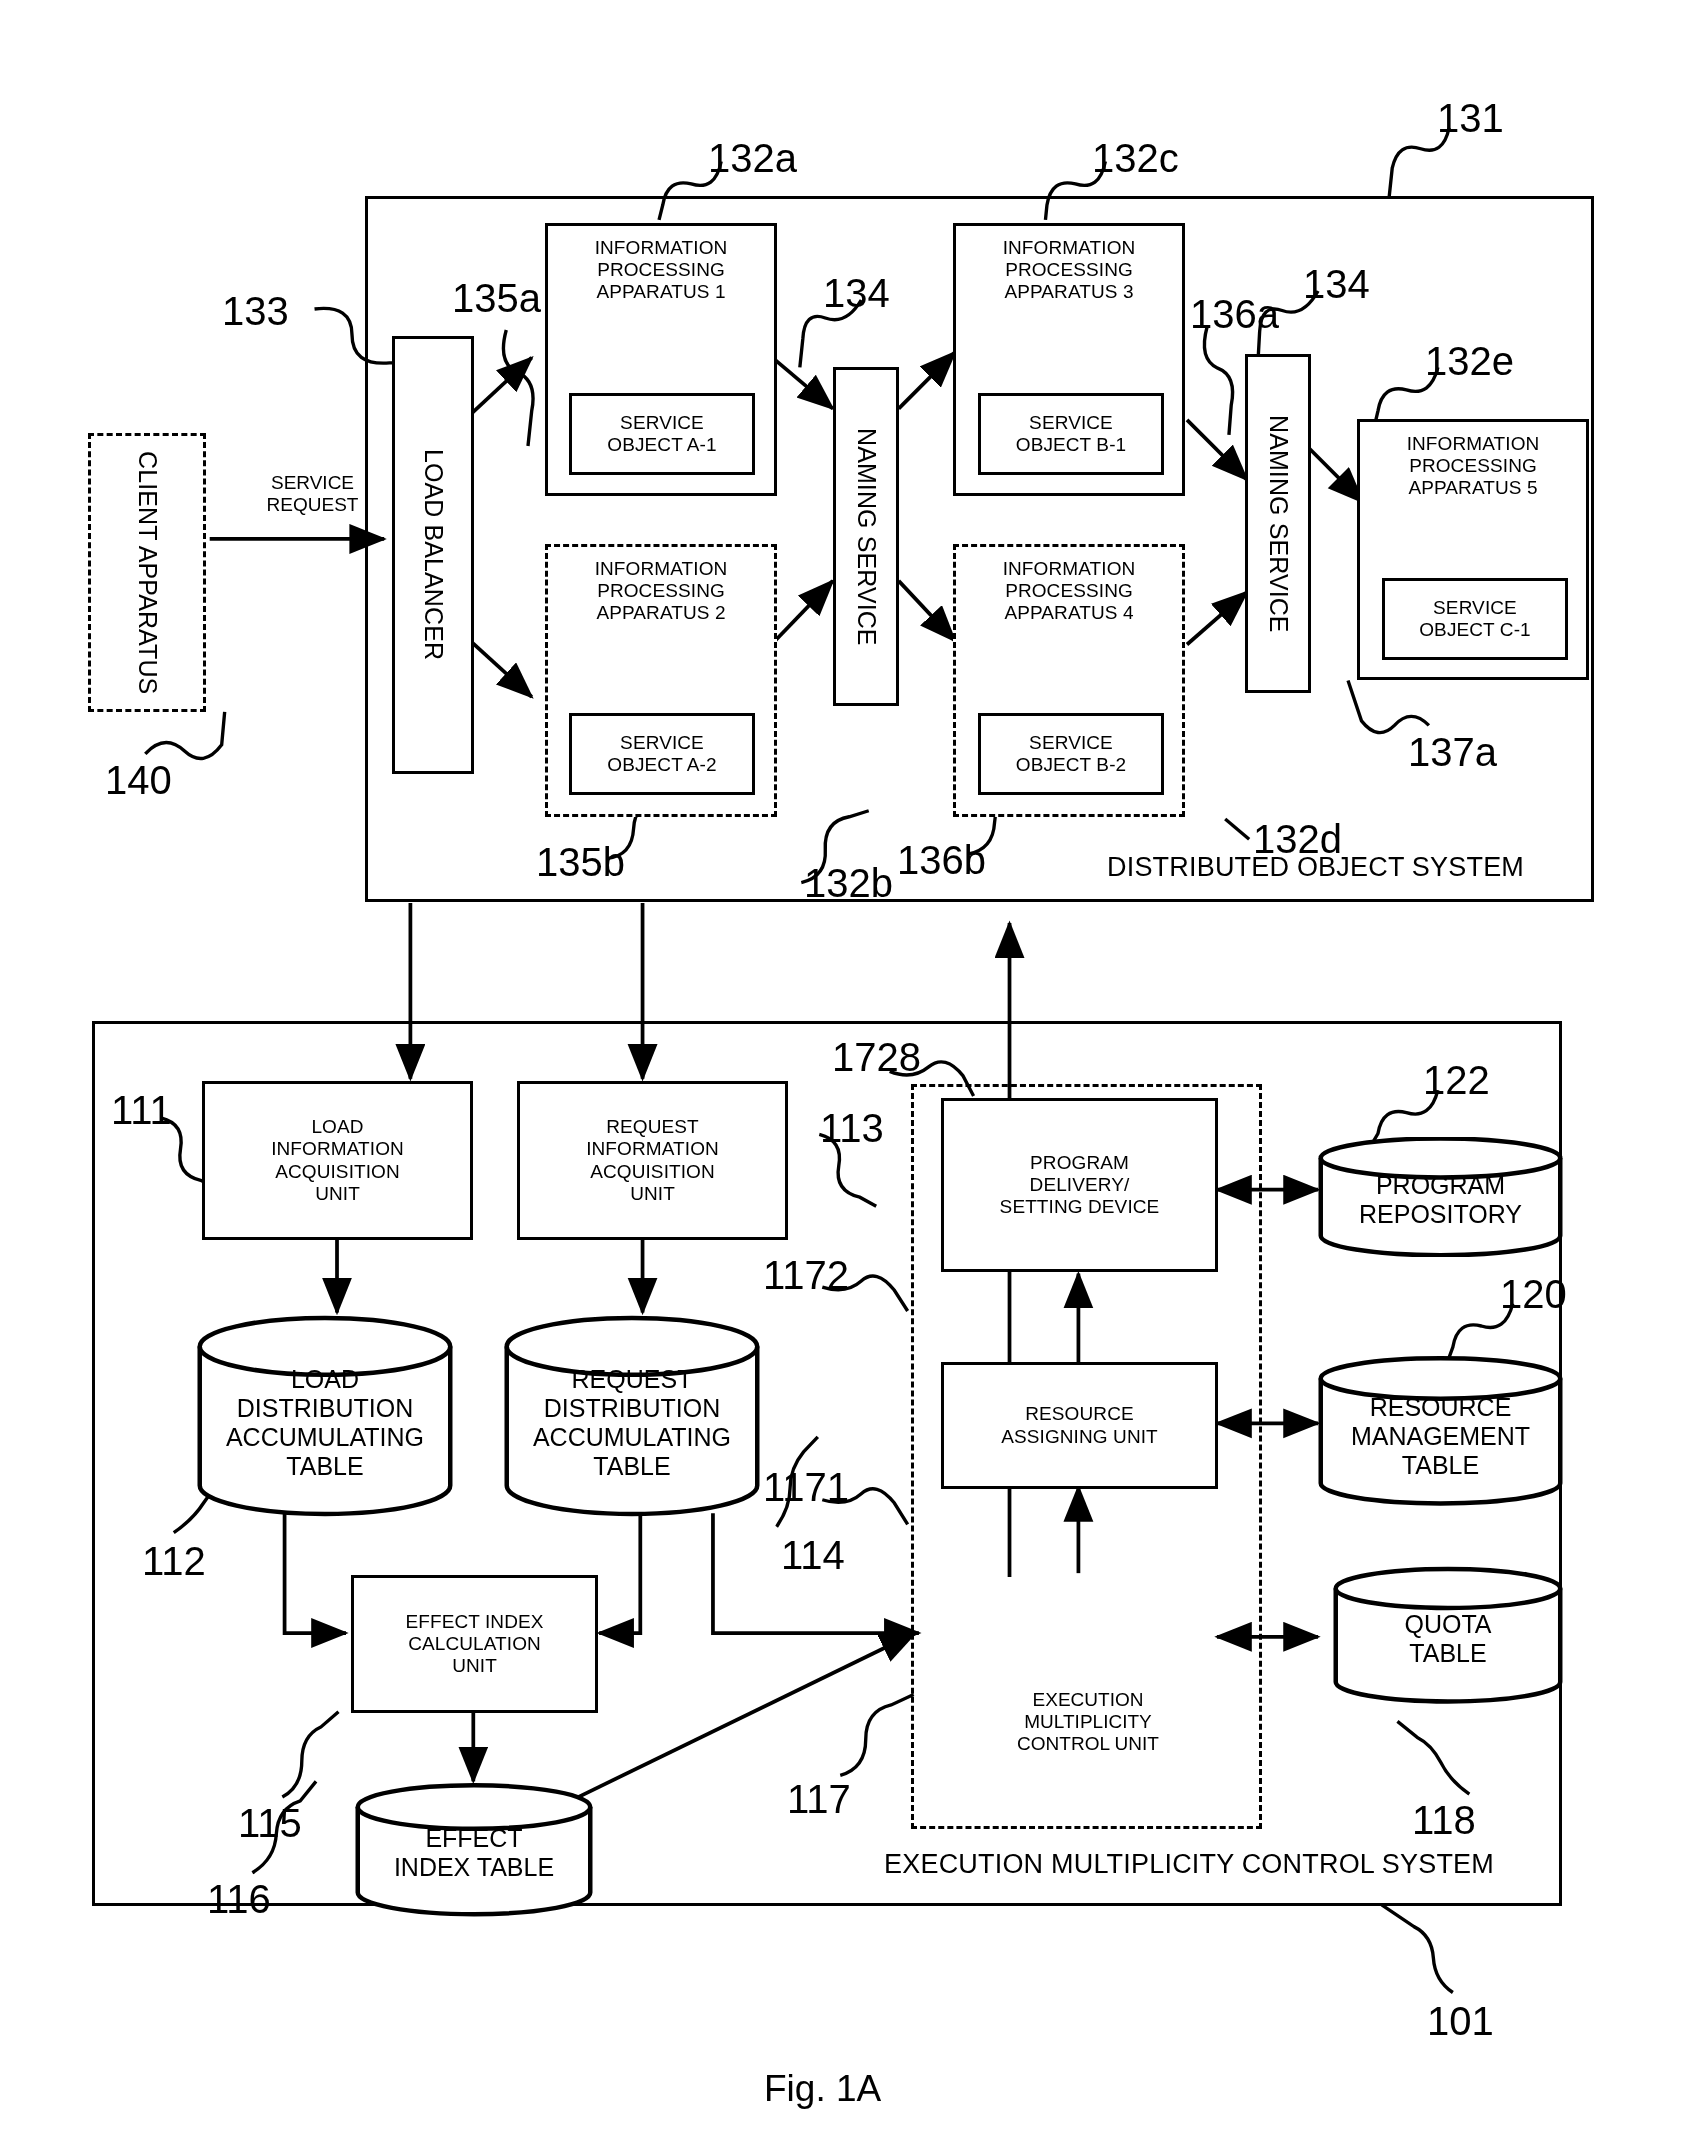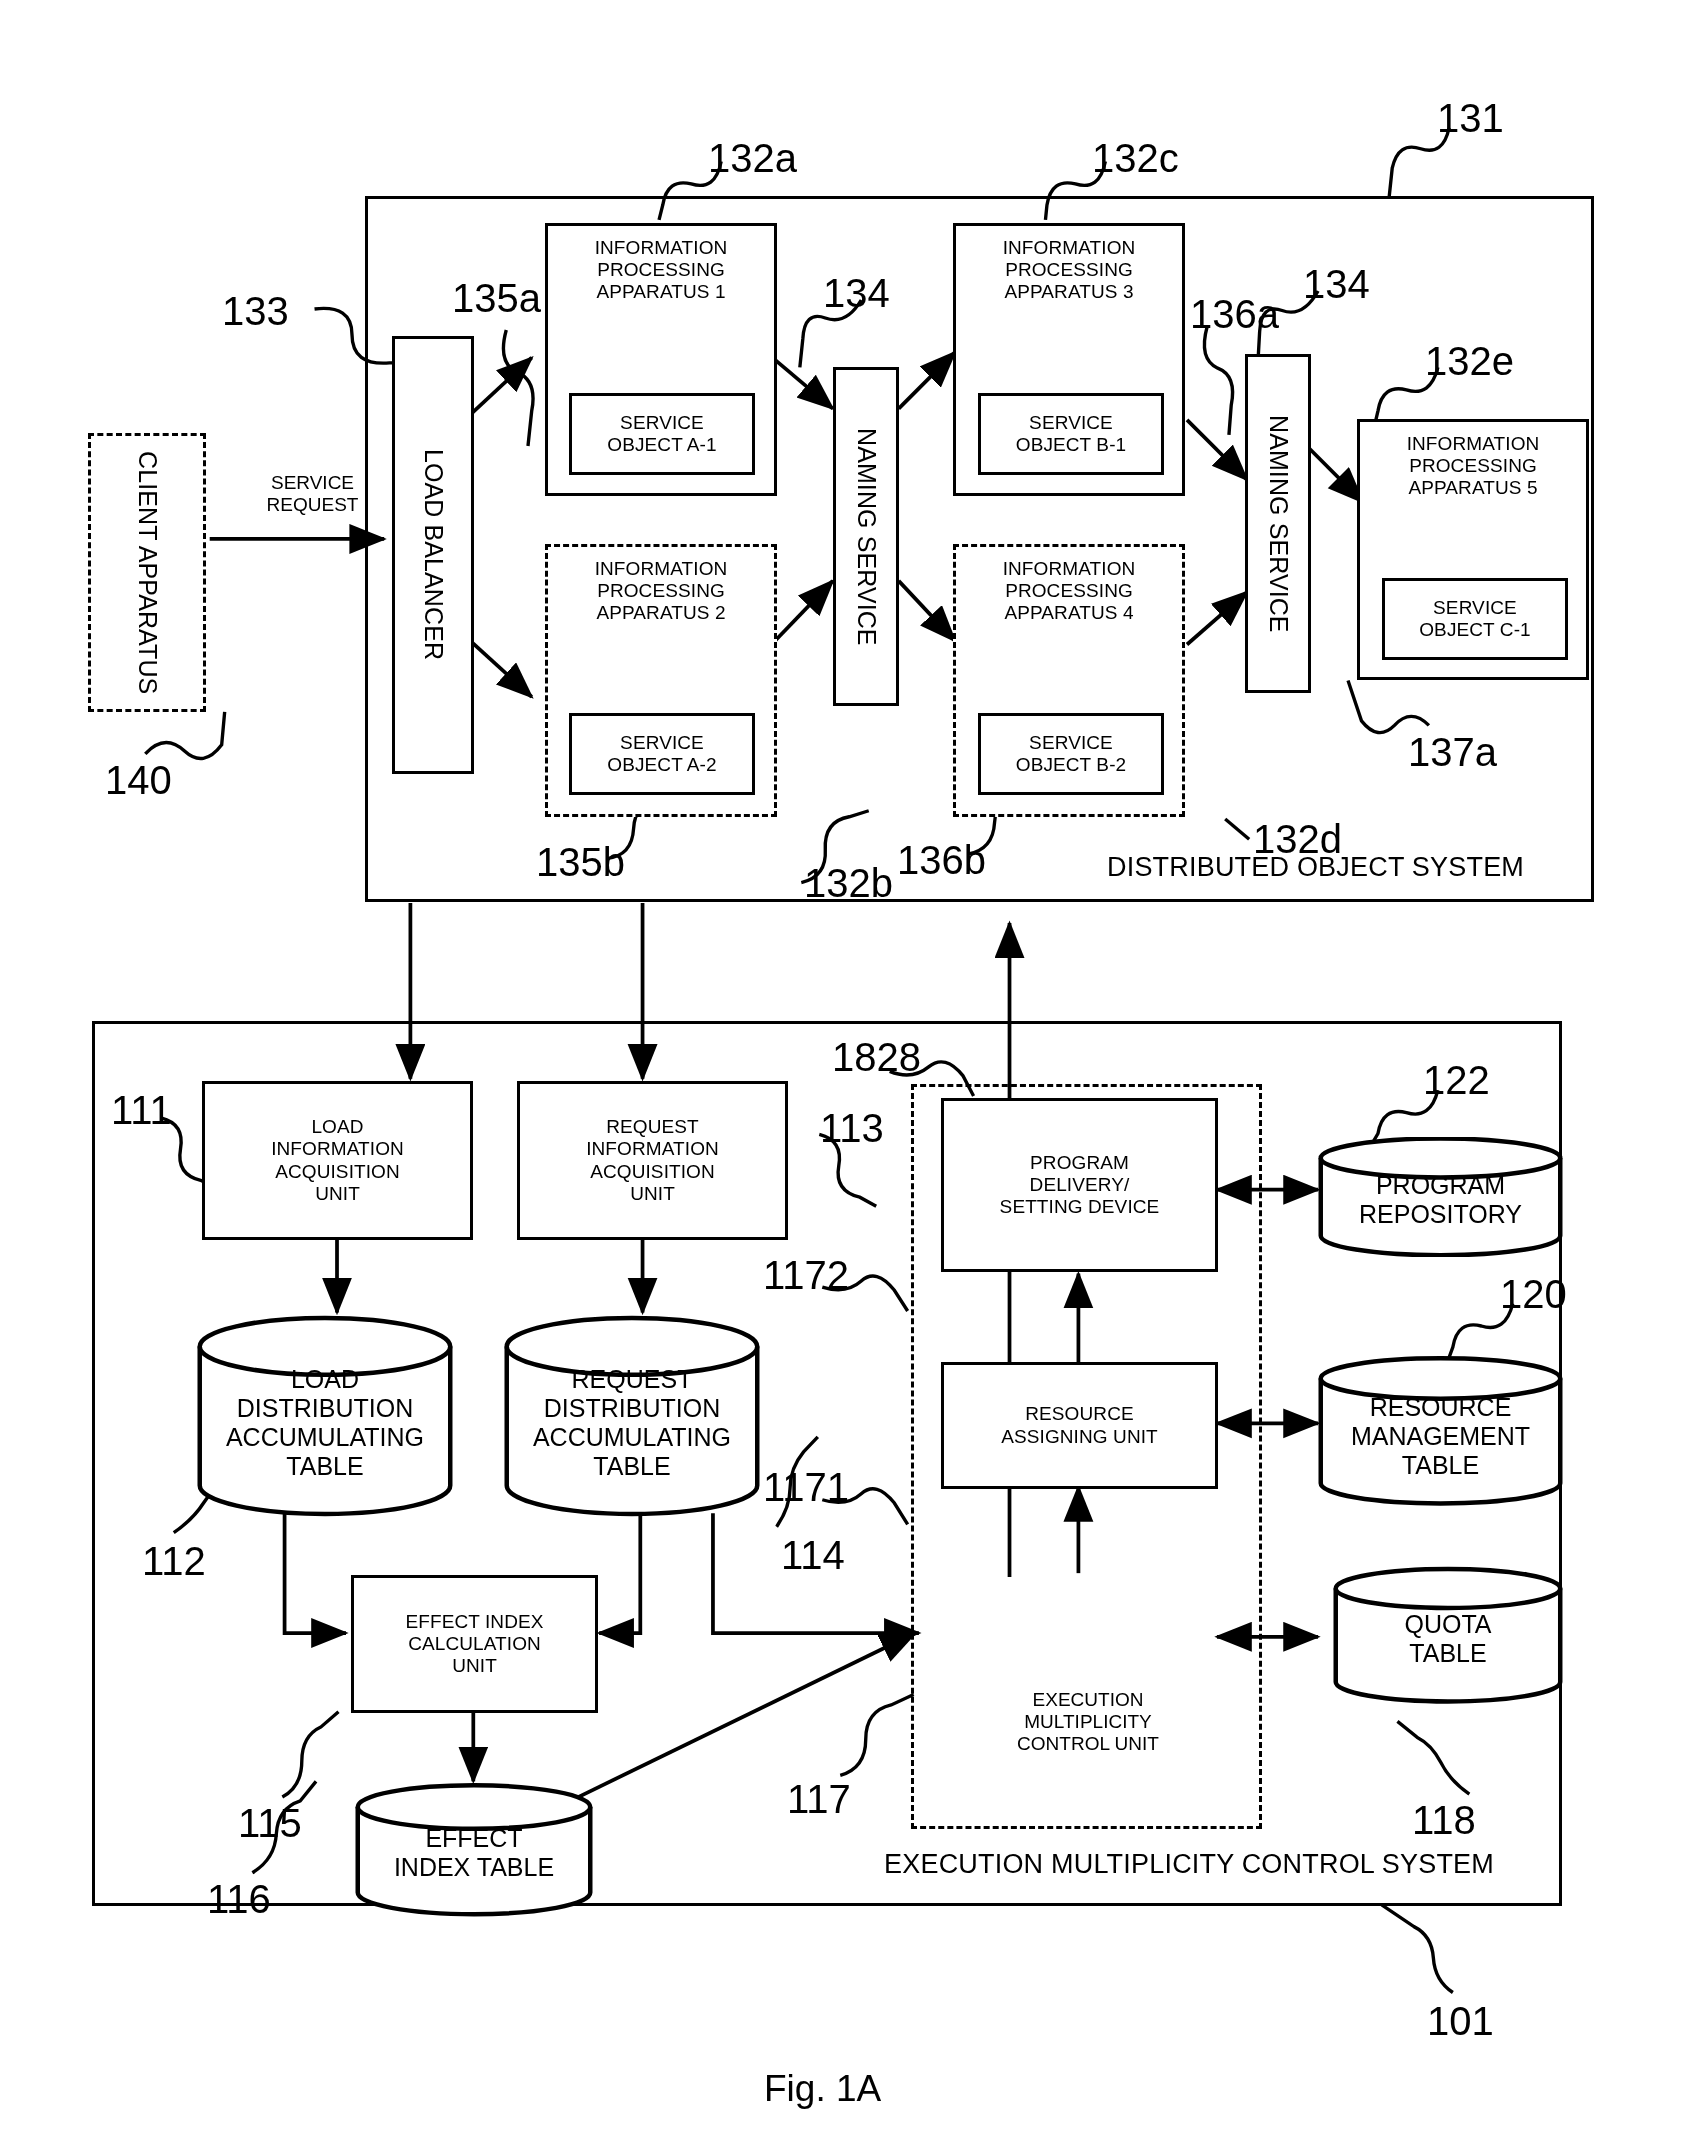--- a/index.html
+++ b/index.html
@@ -378,21 +378,21 @@
     <div class="cyltext">EFFECT
 INDEX TABLE</div>
   </div>
   <div class="label" style="left:207px; top:1877px;">116</div>
 
   <div class="container" style="left:911px; top:1084px; width:351px; height:745px; border-style:dashed; border-width:3.7px;"></div>
   <div class="stext" style="left:923px; top:1689px; width:330px;">EXECUTION
 MULTIPLICITY
 CONTROL UNIT</div>
   <div class="label" style="left:787px; top:1777px;">117</div>
-  <div class="label" style="left:832px; top:1035px;">1828</div>
+  <div class="label" style="left:832px; top:1035px;">1728</div>
   <div class="label" style="left:763px; top:1253px;">1172</div>
   <div class="label" style="left:763px; top:1465px;">1171</div>
 
   <div class="box" style="left:941px; top:1098px; width:277px; height:174px;">
     <span class="stext" style="position:static;">PROGRAM
 DELIVERY/
 SETTING DEVICE</span>
   </div>
 
   <div class="box" style="left:941px; top:1362px; width:277px; height:127px;">

